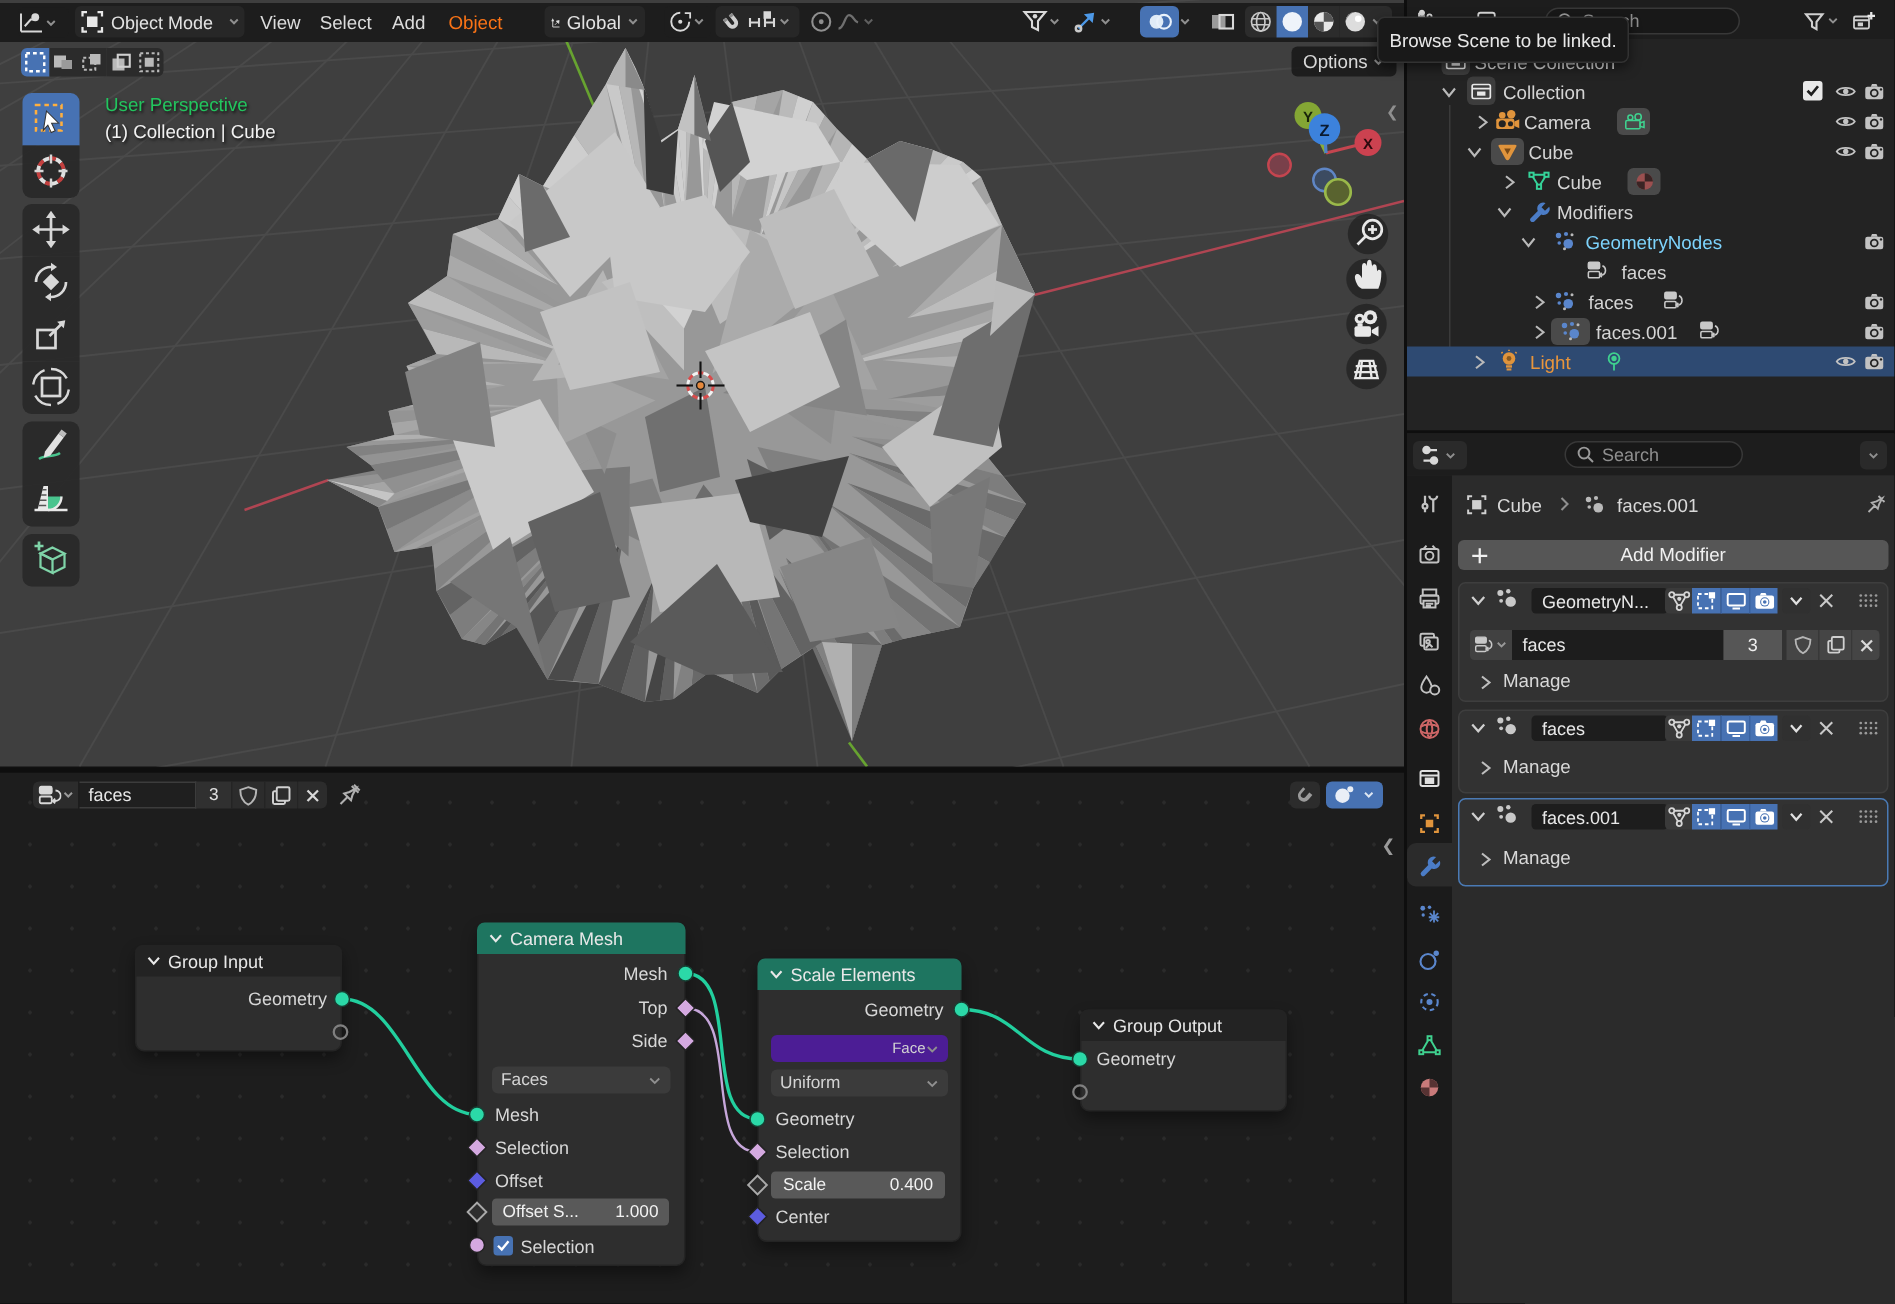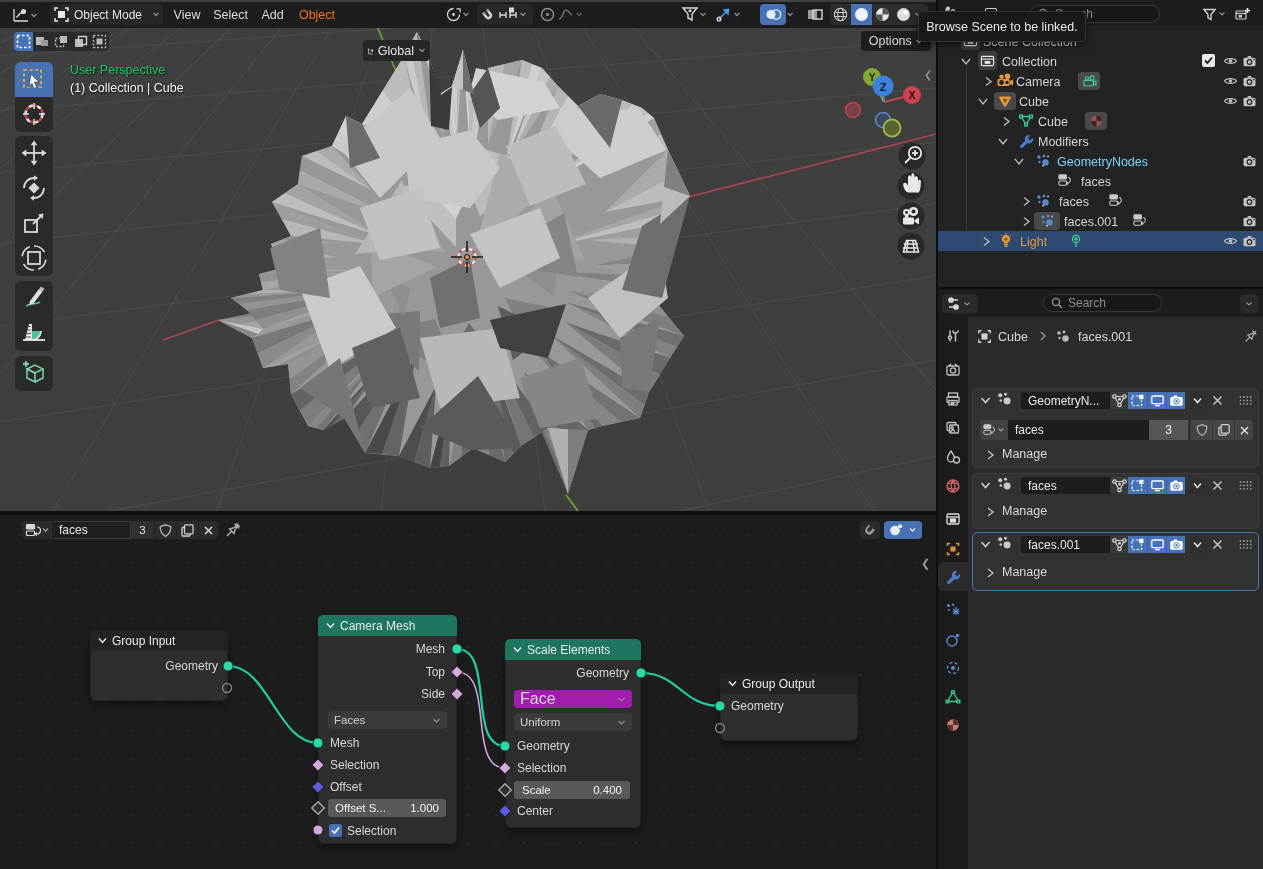--- a/index.html
+++ b/index.html
@@ -286,21 +286,21 @@
       </svg>
       <span style="flex:1">Object Mode</span>
       <svg width="8" height="19" style="flex:none">
         <path d="M1.5 8 L4 10.5 L6.5 8" stroke="#8f8f8f" stroke-width="1.3" fill="none"></path>
       </svg>
     </div>
 <div class="abs" style="left:172px;top:8px;width:30px;height:15px;color:#dcdcdc;font-size:12.5px;text-align:center;">View</div>
 <div class="abs" style="left:212px;top:8px;width:37px;height:15px;color:#dcdcdc;font-size:12.5px;text-align:center;">Select</div>
 <div class="abs" style="left:259px;top:8px;width:27px;height:15px;color:#dcdcdc;font-size:12.5px;text-align:center;">Add</div>
 <div class="abs" style="left:296px;top:8px;width:42px;height:15px;color:#f97316;font-size:12.5px;text-align:center;">Object</div>
-<div class="abs" style="left:363px;top:4px;width:67px;height:21px;background:#272727;border-radius:4px;display:flex;align-items:center;gap:4px;padding:0 4px;color:#e3e3e3;font-size:12.5px;margin-top:36px;">
+<div class="abs" style="left:363px;top:4px;width:67px;height:21px;background:#272727;border-radius:4px;display:flex;align-items:center;gap:4px;padding:0 4px;color:#e3e3e3;font-size:12.5px;">
       <svg width="16" height="16" viewBox="0 0 16 16">
         <g stroke="#e0e0e0" stroke-width="1.4" fill="none">
 <path d="M3.5 15 L3.5 5 M3.5 15 L14 15"></path>
           <path d="M3.5 1.5 l-2.4 4.4 4.8 0 z" fill="#e0e0e0" stroke="none"></path>
 <path d="M6.5 12 L11.5 7 M13.5 5 l-4.6 .8 3.8 3.8 .8 -4.6 z" fill="#e0e0e0" stroke-width="1.1"></path>
         </g>
       </svg>
       <span style="flex:1">Global</span>
       <svg width="8" height="19" style="flex:none">
         <path d="M1.5 8 L4 10.5 L6.5 8" stroke="#8f8f8f" stroke-width="1.3" fill="none"></path>
@@ -636,21 +636,21 @@
       </div>
 <div class="abs" style="left:347px;top:309px;width:80px;height:14px;color:#d7d7d7;font-size:12px;">Selection</div>
 <div class="abs" style="left:505px;top:124px;width:136px;height:189px;background:#2e2e2e;border-radius:6px;box-shadow:0 5px 10px rgba(0,0,0,.4);border:1px solid #242424;"></div>
 <div class="abs" style="left:505px;top:124px;width:136px;height:21px;background:#1e7560;border-radius:5px 5px 0 0;display:flex;align-items:center;gap:5px;padding:0 8px;color:#e8e8e8;font-size:12px;">
         <svg width="9" height="9" style="flex:none">
           <path d="M1 2.5 L4.5 6.5 L8 2.5" stroke="#e8e8e8" stroke-width="1.4" fill="none"></path>
         </svg>
         <span>Scale Elements</span>
       </div>
 <div class="abs" style="left:515px;top:151px;width:114px;height:14px;color:#d7d7d7;font-size:12px;text-align:right;">Geometry</div>
-<div class="abs" style="left:514px;top:175px;width:118px;height:18px;background:#a21caf;border-radius:4px;display:flex;align-items:center;color:#d3d3d3;font-size:16px;padding:0 6px;">
+<div class="abs" style="left:514px;top:175px;width:118px;height:18px;background:#4c1d95;border-radius:4px;display:flex;align-items:center;color:#d3d3d3;font-size:10px;padding:0 6px;text-align:right;">
         <span style="flex:1">Face</span>
         <svg width="9" height="9">
           <path d="M1.5 3 L4.5 6 L7.5 3" stroke="#909090" stroke-width="1.2" fill="none"></path>
         </svg>
       </div>
 <div class="abs" style="left:514px;top:198px;width:118px;height:18px;background:#3b3b3b;border-radius:4px;display:flex;align-items:center;color:#d3d3d3;font-size:11.5px;padding:0 6px;">
         <span style="flex:1">Uniform</span>
         <svg width="9" height="9">
           <path d="M1.5 3 L4.5 6 L7.5 3" stroke="#909090" stroke-width="1.2" fill="none"></path>
         </svg>
@@ -1208,20 +1208,26 @@
         </svg>
       </div>
 <div class="abs" style="left:140px;top:41px;font-size:12.5px;color:#d8d8d8;">faces.001</div>
 <div class="abs" style="left:305px;top:39px;width:16px;height:16px;">
         <svg width="16" height="16" viewBox="0 0 18 18">
           <g stroke="#b0b0b0" stroke-width="1.4" fill="none">
             <path d="M10.5 3 L15 7.5 M13.5 4.5 L9 7 L5.5 8 L10 12.5 L11 9 L13.5 4.5 z M7.5 10.5 L3 15"></path>
           </g>
         </svg>
       </div>
+<div class="abs" style="left:34px;top:71px;width:287px;height:20px;background:#565656;border-radius:4px;display:flex;align-items:center;color:#f0f0f0;font-size:12.5px;">
+        <svg width="13" height="13" style="margin-left:8px">
+          <path d="M6.5 1.5 L6.5 11.5 M1.5 6.5 L11.5 6.5" stroke="#f0f0f0" stroke-width="1.5"></path>
+        </svg>
+        <span style="flex:1;text-align:center;margin-left:-21px">Add Modifier</span>
+      </div>
 <div class="abs" style="left:34px;top:99px;width:287px;height:80px;background:#323232;border:1px solid #3e3e3e;border-radius:5px;"></div>
 <div class="abs" style="left:42px;top:106px;width:11px;height:11px;">
         <svg width="11" height="11">
           <path d="M1.5 3 L5.5 7.5 L9.5 3" stroke="#cfcfcf" stroke-width="1.5" fill="none"></path>
         </svg>
       </div>
 <div class="abs" style="left:58px;top:102px;width:18px;height:17px;">
         <svg width="18" height="17" viewBox="0 0 17 16">
           <g fill="#c9c9c9">
             <circle cx="4" cy="4" r="1.9"></circle>

